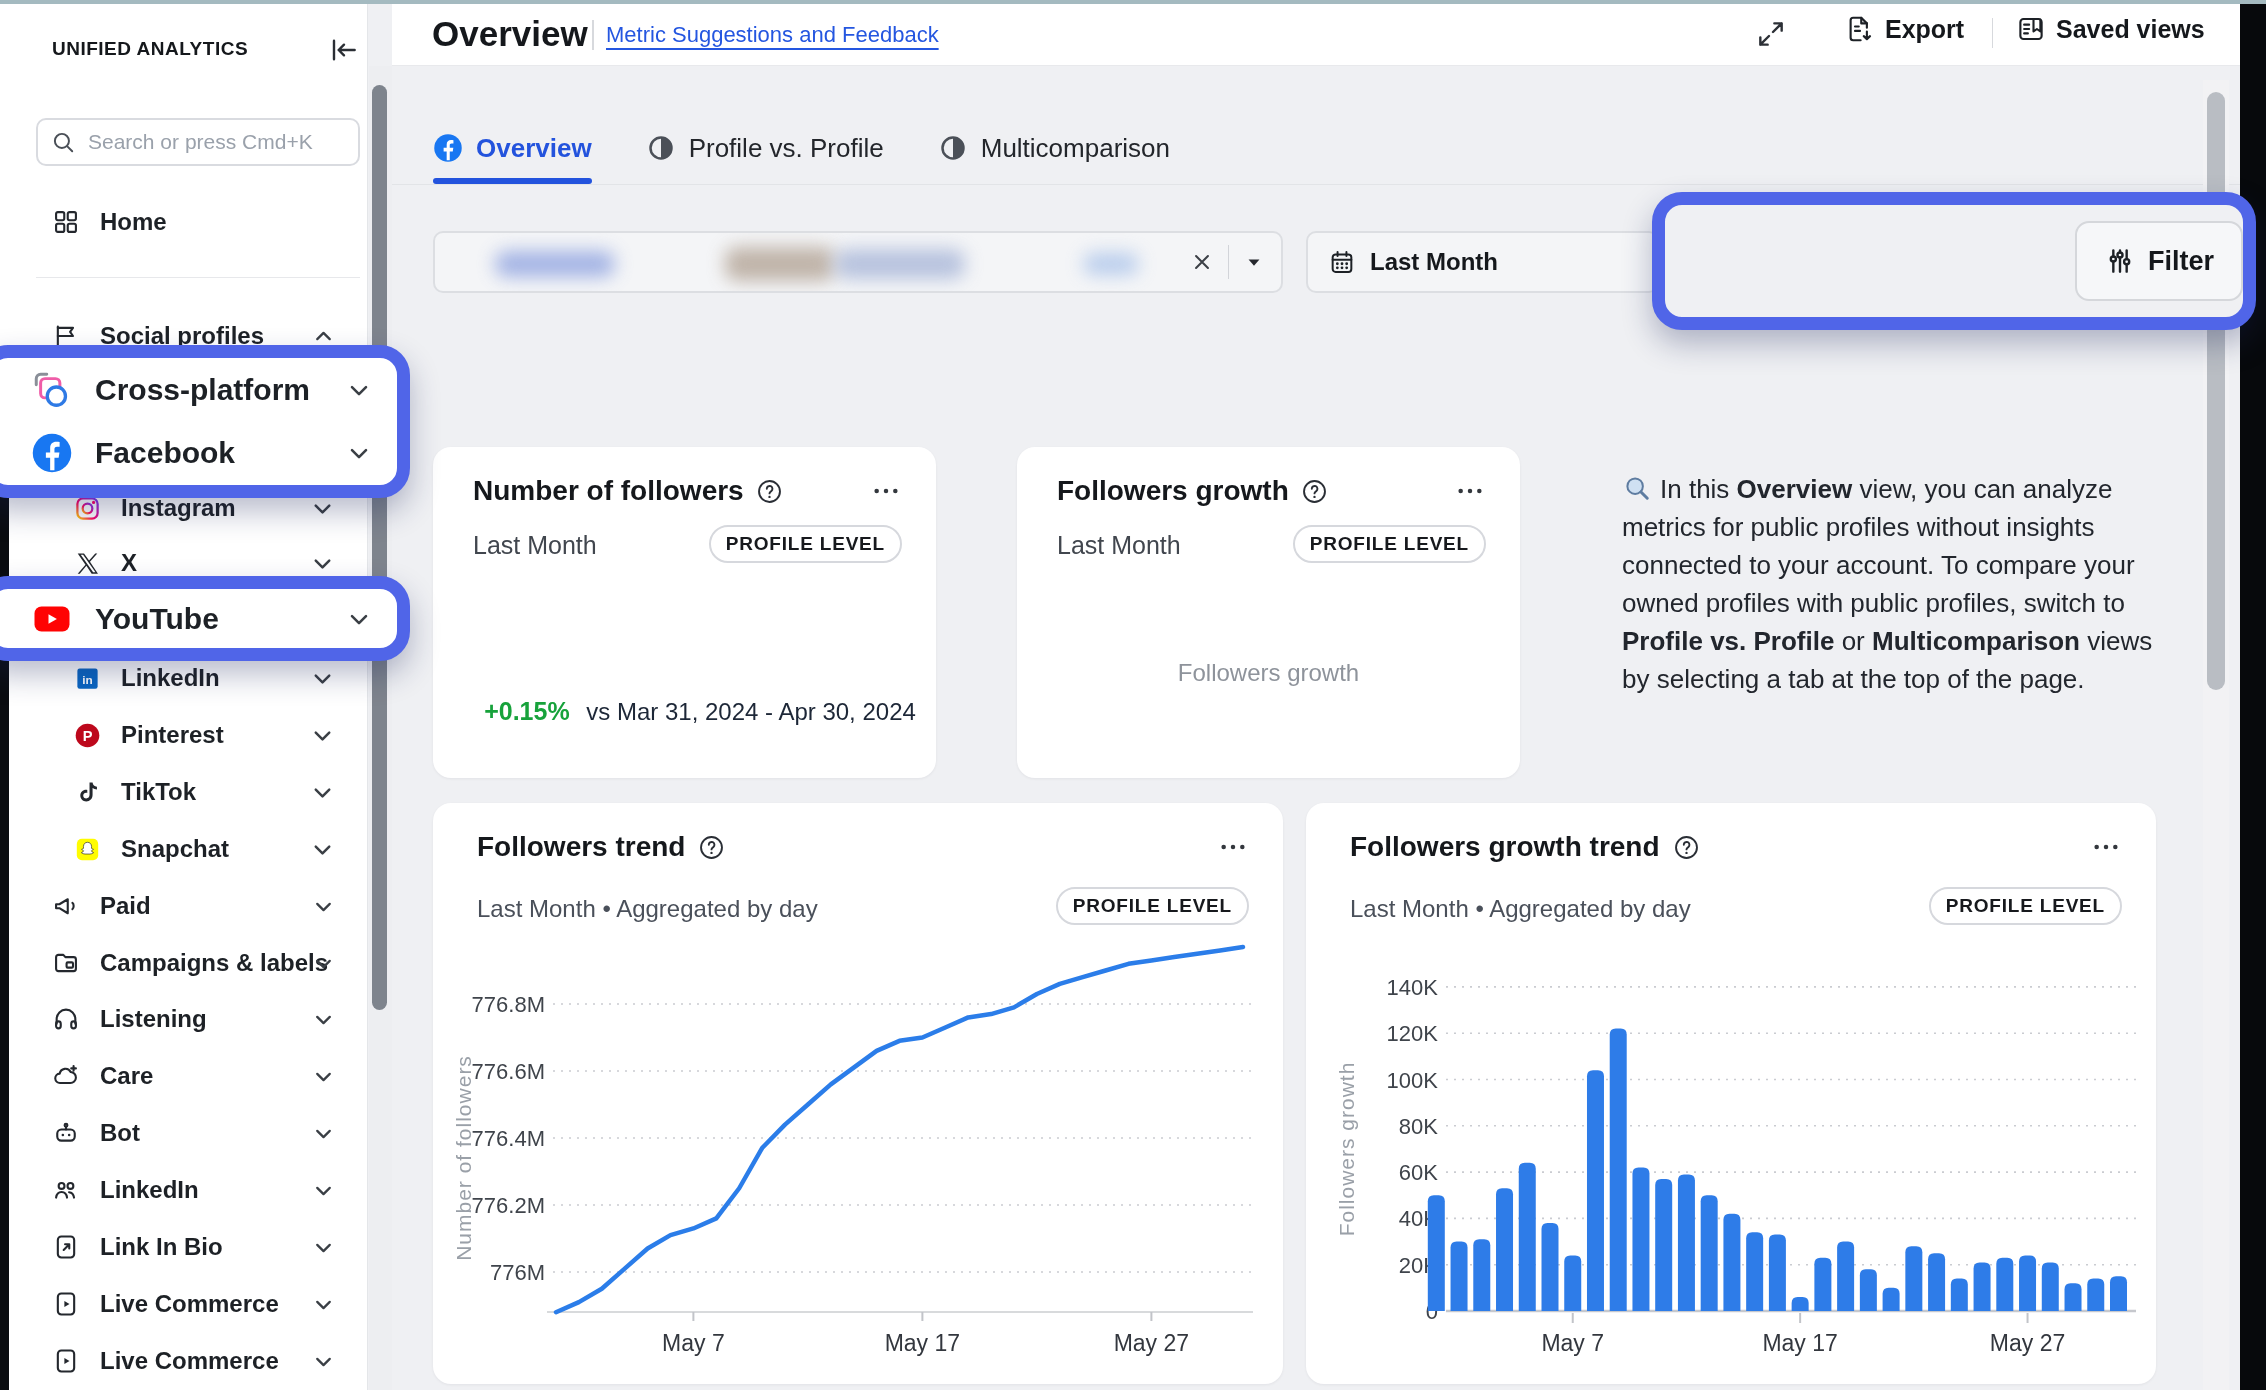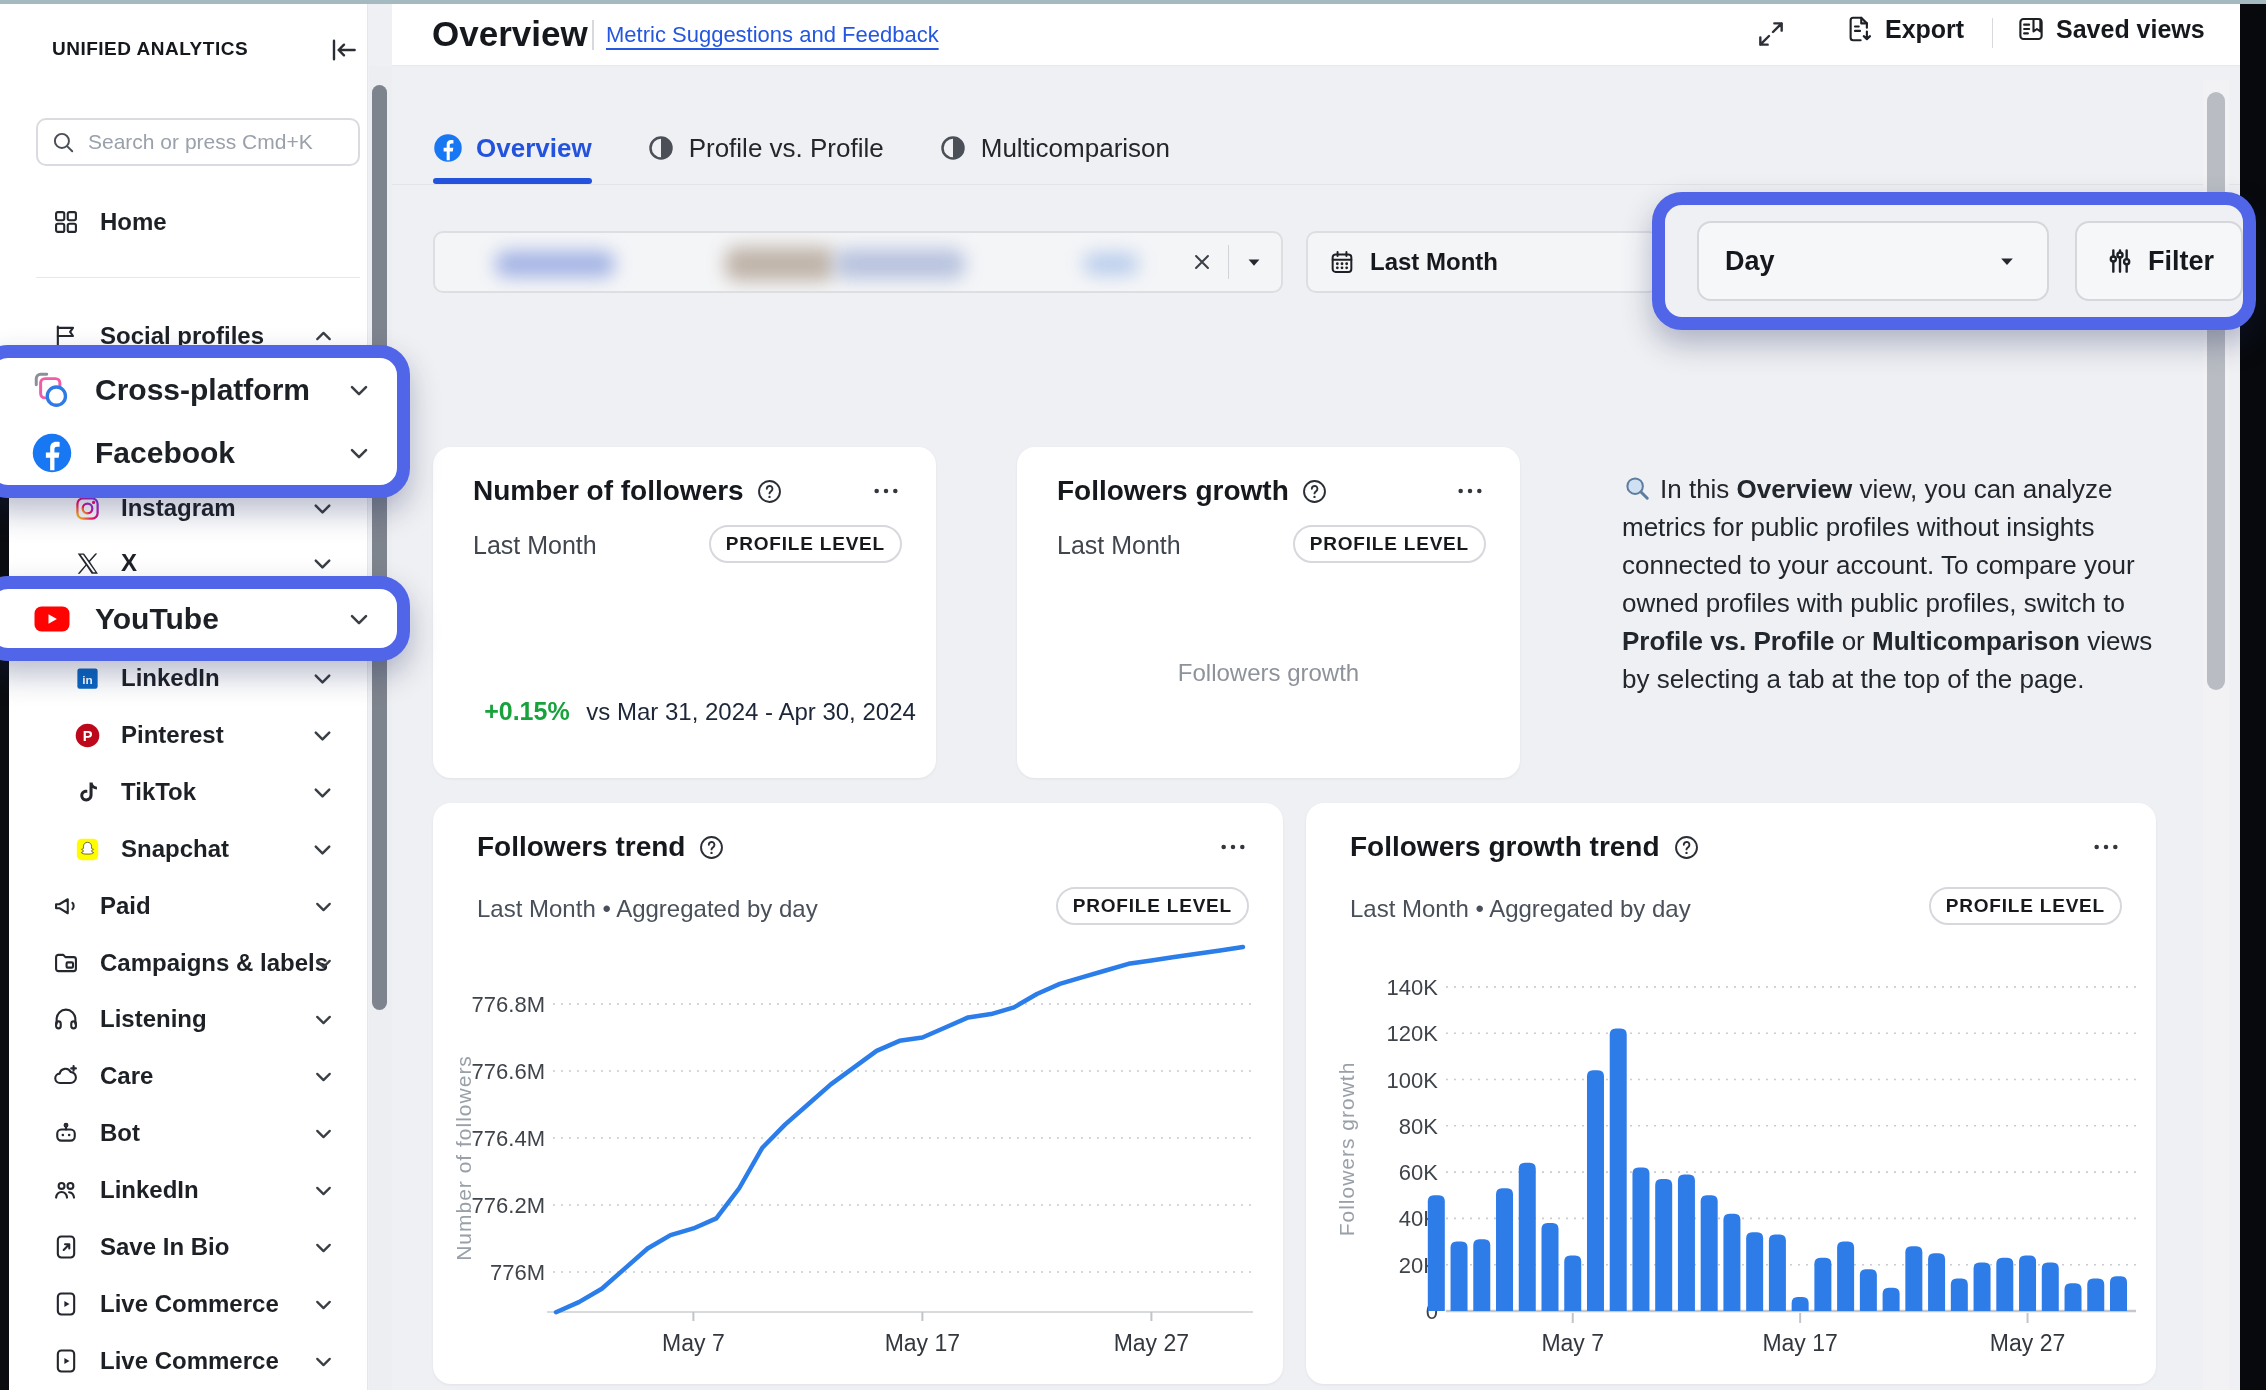--- a/index.html
+++ b/index.html
@@ -627,21 +627,21 @@
             </svg>
           </span>
         </div>
         <div class="side-row top" style="top: 1223px;">
           <span class="icon">
             <svg viewBox="0 0 24 24" fill="none" stroke="currentColor" stroke-width="1.8" stroke-linecap="round" stroke-linejoin="round">
               <rect x="5" y="3" width="14" height="18" rx="3"></rect>
               <path d="M10 14.5l4.8-4.8M11.2 9.7h3.6v3.6"></path>
             </svg>
           </span>
-          <span class="lbl">Save In Bio</span>
+          <span class="lbl">Link In Bio</span>
           <span class="chev icon">
             <svg viewBox="0 0 24 24" fill="none" stroke="currentColor" stroke-width="2.2" stroke-linecap="round" stroke-linejoin="round">
               <path d="M6 9.5l6 6 6-6"></path>
             </svg>
           </span>
         </div>
         <div class="side-row top" style="top: 1280px;">
           <span class="icon">
             <svg viewBox="0 0 24 24" fill="none" stroke="currentColor" stroke-width="1.8" stroke-linejoin="round">
               <rect x="5" y="3" width="14" height="18" rx="3"></rect>
@@ -715,28 +715,20 @@
         </span>
         <span class="lbl">YouTube</span>
         <span class="chev icon" style="position: static; margin-left: auto;">
           <svg viewBox="0 0 24 24" fill="none" stroke="currentColor" stroke-width="2.2" stroke-linecap="round" stroke-linejoin="round">
             <path d="M6 9.5l6 6 6-6"></path>
           </svg>
         </span>
       </div>
     </div>
   <div class="callout c3">
-    <div class="day-select">
-      <span class="t">Day</span>
-      <span class="icon">
-          <svg viewBox="0 0 24 24" fill="currentColor">
-            <path d="M7 9.8h10L12 15.4z"></path>
-          </svg>
-        </span>
-    </div>
     <div class="filter-btn">
       <span class="icon">
           <svg viewBox="0 0 24 24" fill="none" stroke="currentColor" stroke-width="1.8" stroke-linecap="round">
             <path d="M7 4v4.6M7 12.4V20"></path>
             <circle cx="7" cy="10.5" r="1.9"></circle>
             <path d="M12 4v1.6M12 9.4V20"></path>
             <circle cx="12" cy="7.5" r="1.9"></circle>
             <path d="M17 4v6.6M17 14.4V20"></path>
             <circle cx="17" cy="12.5" r="1.9"></circle>
           </svg>

